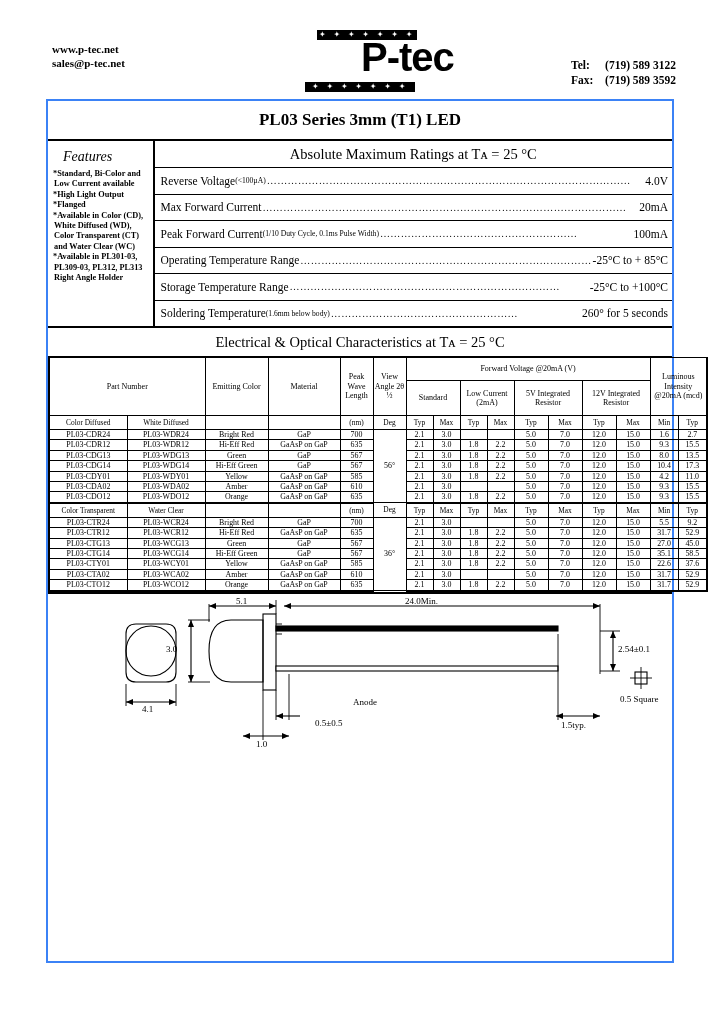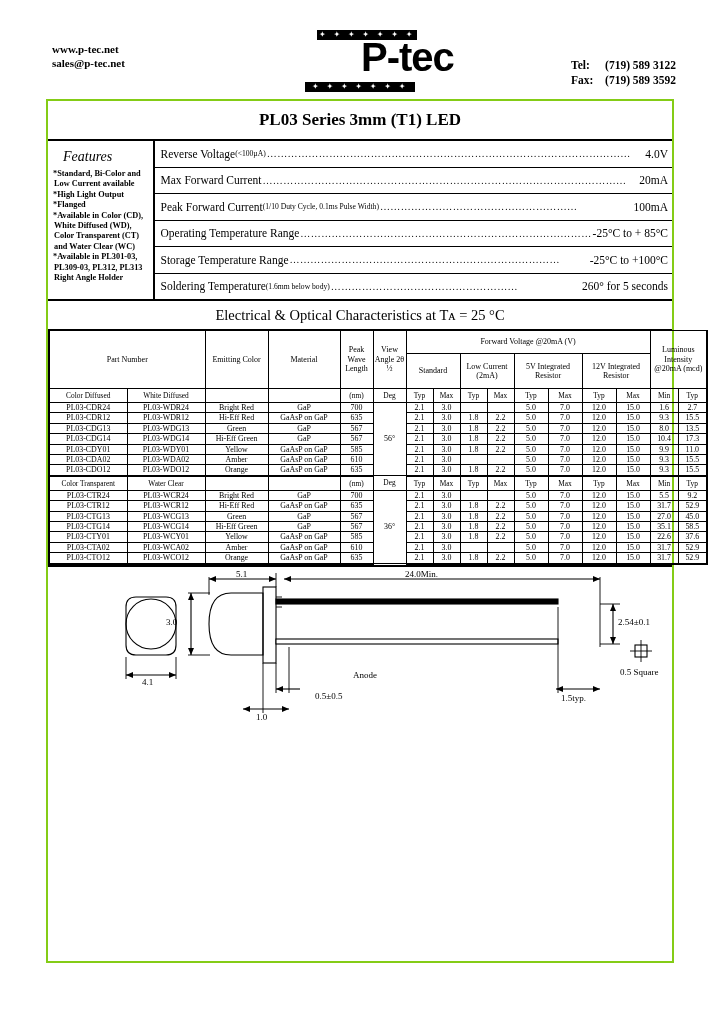--- a/index.html
+++ b/index.html
@@ -84,21 +84,21 @@
     -webkit-text-stroke: 0px;
   }
 
   
   .frame {
     position: absolute;
     left: 46px;
     top: 99px;
     width: 628px;
     height: 864px;
-    border: 2px solid #84cc16;
+    border: 2px solid #3b82f6;
     box-sizing: border-box;
   }
   .title-band {
     height: 38px;
     border-bottom: 2px solid #000;
     display: flex;
     align-items: center;
     justify-content: center;
     font-size: 17px;
     font-weight: bold;
@@ -236,20 +236,21 @@
     <div class="features">
       <h3>Features</h3>
       <div class="feat-item">*Standard, Bi-Color and Low Current available</div>
       <div class="feat-item">*High Light Output</div>
       <div class="feat-item">*Flanged</div>
       <div class="feat-item">*Available in Color (CD), White Diffused (WD), Color Transparent (CT) and Water Clear (WC)</div>
       <div class="feat-item">*Available in PL301-03, PL309-03, PL312, PL313 Right Angle Holder</div>
     </div>
 
     <div class="absmax">
+      <div class="absmax-title">Absolute Maximum Ratings at Tᴀ = 25 °C</div>
 
       <div class="rating-row">
         <span>Reverse Voltage</span>
         <span class="small">(&lt;100µA)</span>
         <span class="dots">……………………………………………………………………………………………</span>
         <span class="val">4.0V</span>
       </div>
       <div class="rating-row">
         <span>Max Forward Current</span>
         <span class="small"></span>
@@ -417,21 +418,21 @@
         <td class="cell">GaAsP on GaP</td>
         <td class="cell">585</td>
         <td class="cell">2.1</td>
         <td class="cell">3.0</td>
         <td class="cell">1.8</td>
         <td class="cell">2.2</td>
         <td class="cell">5.0</td>
         <td class="cell">7.0</td>
         <td class="cell">12.0</td>
         <td class="cell">15.0</td>
-        <td class="cell">9.9</td>
+        <td class="cell">4.2</td>
         <td class="cell thick-r">11.0</td>
       </tr>
       <tr>
         <td class="cell thick-l">PL03-CDA02</td>
         <td class="cell">PL03-WDA02</td>
         <td class="cell">Amber</td>
         <td class="cell">GaAsP on GaP</td>
         <td class="cell">610</td>
         <td class="cell">2.1</td>
         <td class="cell">3.0</td>

